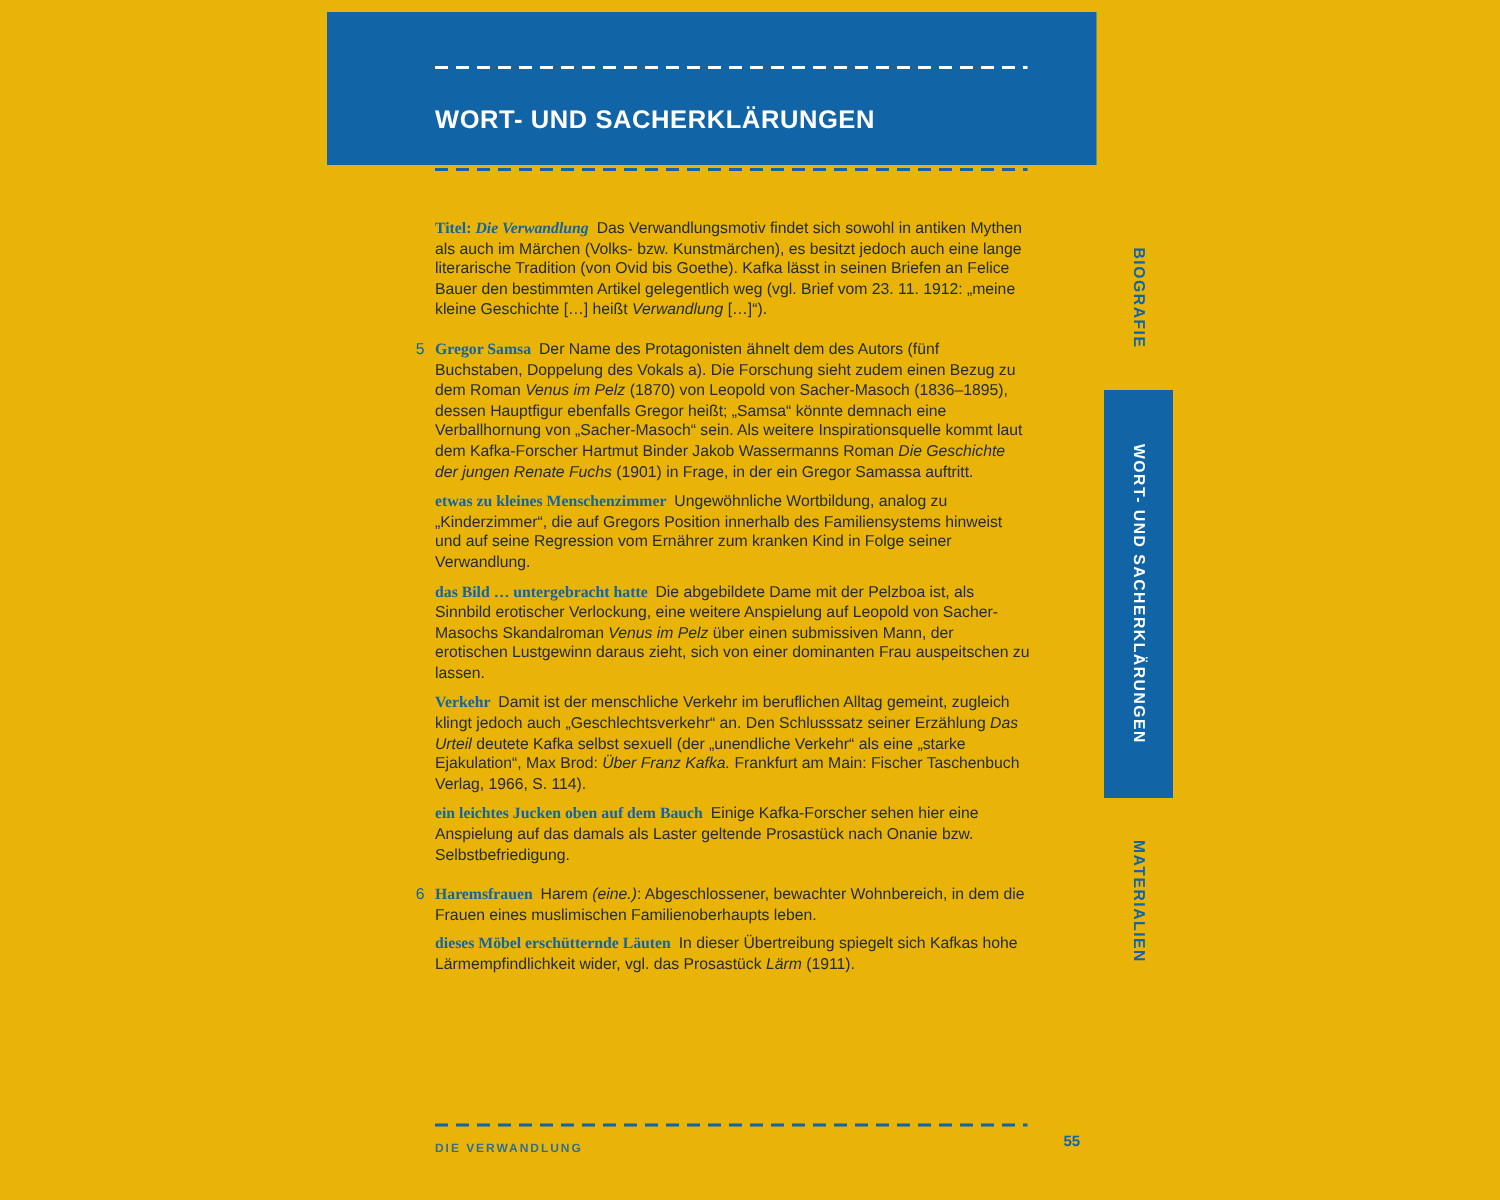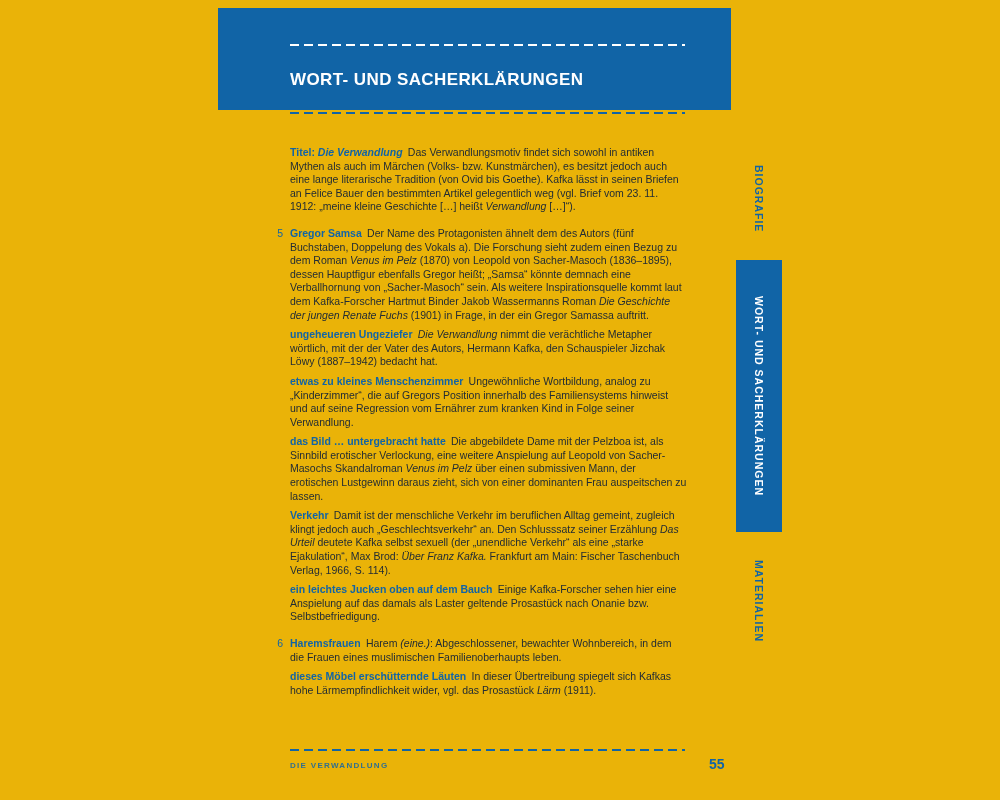--- a/index.html
+++ b/index.html
@@ -41,21 +41,21 @@
   .entry{position:relative;margin-bottom:6px;}
   .entry.group-start{margin-top:13px;}
   .entry-num{
     position:absolute;left:-21px;top:0;width:14px;text-align:right;
     color:var(--accent);
   }
   .entry-text{
     text-align:left;
     hyphens:auto;-webkit-hyphens:auto;
   }
-  .seg-kw{color:var(--accent);font-weight:bold;}
+  .seg-kw{color:var(--accent);font-weight:bold;font-family:Liberation Serif, serif;}
   .seg-i{font-style:italic;}
 
   
   .tab{
     position:absolute;left:736px;width:46px;
     display:flex;align-items:center;justify-content:center;
     color:var(--accent);
   }
   .tab.active{background:var(--accent);color:#ffffff;}
   .tab-label{
@@ -66,21 +66,21 @@
 
   
   .footer-dash{position:absolute;left:290px;top:749px;width:395px;--c:var(--accent);}
   .footer-label{
     position:absolute;left:290px;top:761px;
     font-size:8px;font-weight:bold;letter-spacing:1.3px;
     color:var(--accent);opacity:0.85;white-space:nowrap;
   }
   .footer-page{
     position:absolute;left:709px;top:756px;
-    font-size:14px;font-weight:bold;color:var(--accent);text-align:center;
+    font-size:10px;font-weight:bold;color:var(--accent);text-align:center;
   }
 </style>
 </head>
 <body>
 
 <div class="sheet">
 
   <header class="header-band">
     <div class="dash-line band-dash"></div>
     <h1 class="band-title">WORT- UND SACHERKLÄRUNGEN</h1>
@@ -88,23 +88,20 @@
   <div class="dash-line sub-dash"></div>
 
   <main class="content">
     <div id="entries">
         <div class="entry">
           <p class="entry-text"><span class="seg-kw">Titel: </span><span class="seg-kw seg-i">Die Verwandlung</span><span> Das Verwandlungsmotiv findet sich sowohl in antiken Mythen als auch im Märchen (Volks- bzw. Kunstmärchen), es besitzt jedoch auch eine lange literarische Tradition (von Ovid bis Goethe). Kafka lässt in seinen Briefen an Felice Bauer den bestimmten Artikel gelegentlich weg (vgl. Brief vom 23. 11. 1912: „meine kleine Geschichte […] heißt </span><span class="seg-i">Verwandlung</span><span> […]“).</span></p>
         </div>
         <div class="entry group-start">
           <span class="entry-num">5</span>
           <p class="entry-text"><span class="seg-kw">Gregor Samsa</span><span> Der Name des Protagonisten ähnelt dem des Autors (fünf Buchstaben, Doppelung des Vokals a). Die Forschung sieht zudem einen Bezug zu dem Roman </span><span class="seg-i">Venus im Pelz</span><span> (1870) von Leopold von Sacher-Masoch (1836–1895), dessen Hauptfigur ebenfalls Gregor heißt; „Samsa“ könnte demnach eine Verballhornung von „Sacher-Masoch“ sein. Als weitere Inspirationsquelle kommt laut dem Kafka-Forscher Hartmut Binder Jakob Wassermanns Roman </span><span class="seg-i">Die Geschichte der jungen Renate Fuchs</span><span> (1901) in Frage, in der ein Gregor Samassa auftritt.</span></p>
-        </div>
-        <div class="entry">
-          <p class="entry-text"><span class="seg-kw">ungeheueren Ungeziefer</span><span class="seg-i"> Die Verwandlung</span><span> nimmt die verächtliche Metapher wörtlich, mit der der Vater des Autors, Hermann Kafka, den Schauspieler Jizchak Löwy (1887–1942) bedacht hat.</span></p>
         </div>
         <div class="entry">
           <p class="entry-text"><span class="seg-kw">etwas zu kleines Menschenzimmer</span><span> Ungewöhnliche Wortbildung, analog zu „Kinderzimmer“, die auf Gregors Position innerhalb des Familiensystems hinweist und auf seine Regression vom Ernährer zum kranken Kind in Folge seiner Verwandlung.</span></p>
         </div>
         <div class="entry">
           <p class="entry-text"><span class="seg-kw">das Bild … untergebracht hatte</span><span> Die abgebildete Dame mit der Pelzboa ist, als Sinnbild erotischer Verlockung, eine weitere Anspielung auf Leopold von Sacher-Masochs Skandalroman </span><span class="seg-i">Venus im Pelz</span><span> über einen submissiven Mann, der erotischen Lustgewinn daraus zieht, sich von einer dominanten Frau auspeitschen zu lassen.</span></p>
         </div>
         <div class="entry">
           <p class="entry-text"><span class="seg-kw">Verkehr</span><span> Damit ist der menschliche Verkehr im beruflichen Alltag gemeint, zugleich klingt jedoch auch „Geschlechtsverkehr“ an. Den Schlusssatz seiner Erzählung </span><span class="seg-i">Das Urteil</span><span> deutete Kafka selbst sexuell (der „unendliche Verkehr“ als eine „starke Ejakulation“, Max Brod: </span><span class="seg-i">Über Franz Kafka.</span><span> Frankfurt am Main: Fischer Taschenbuch Verlag, 1966, S. 114).</span></p>
         </div>

